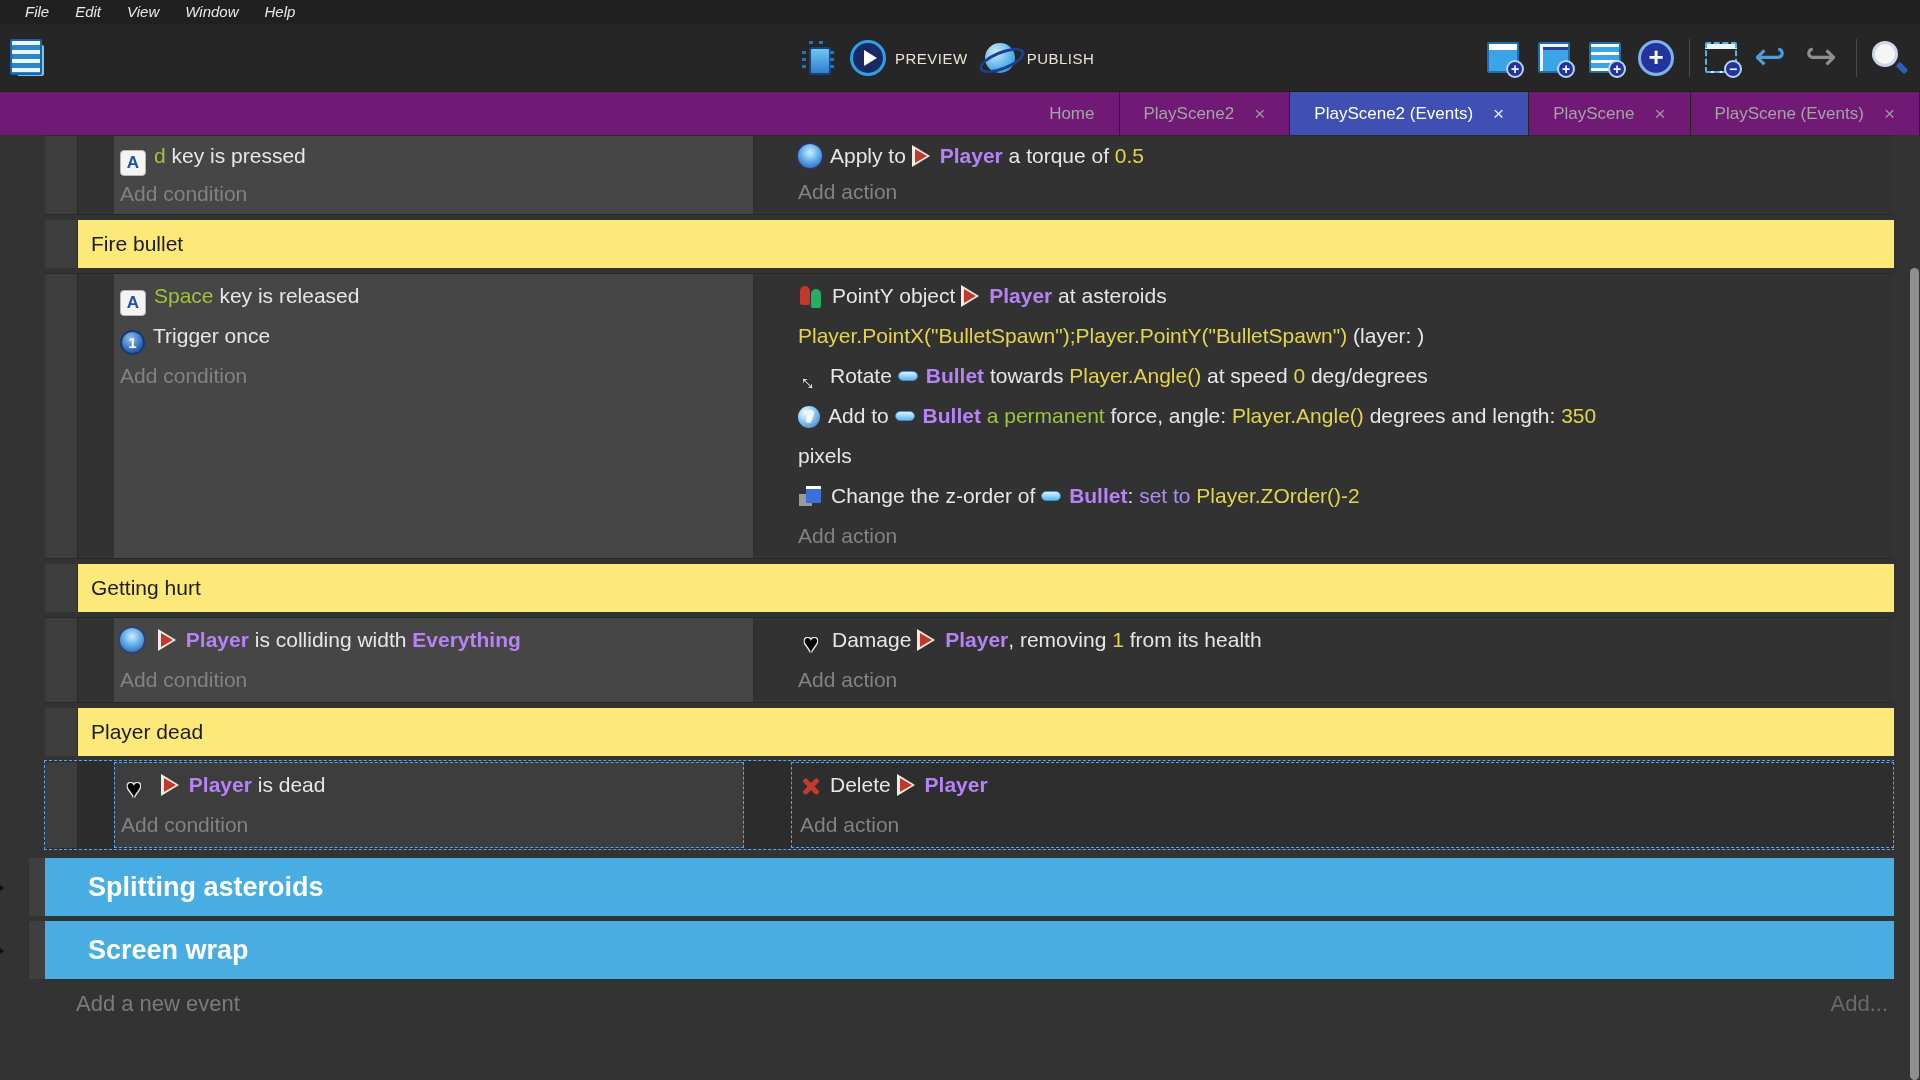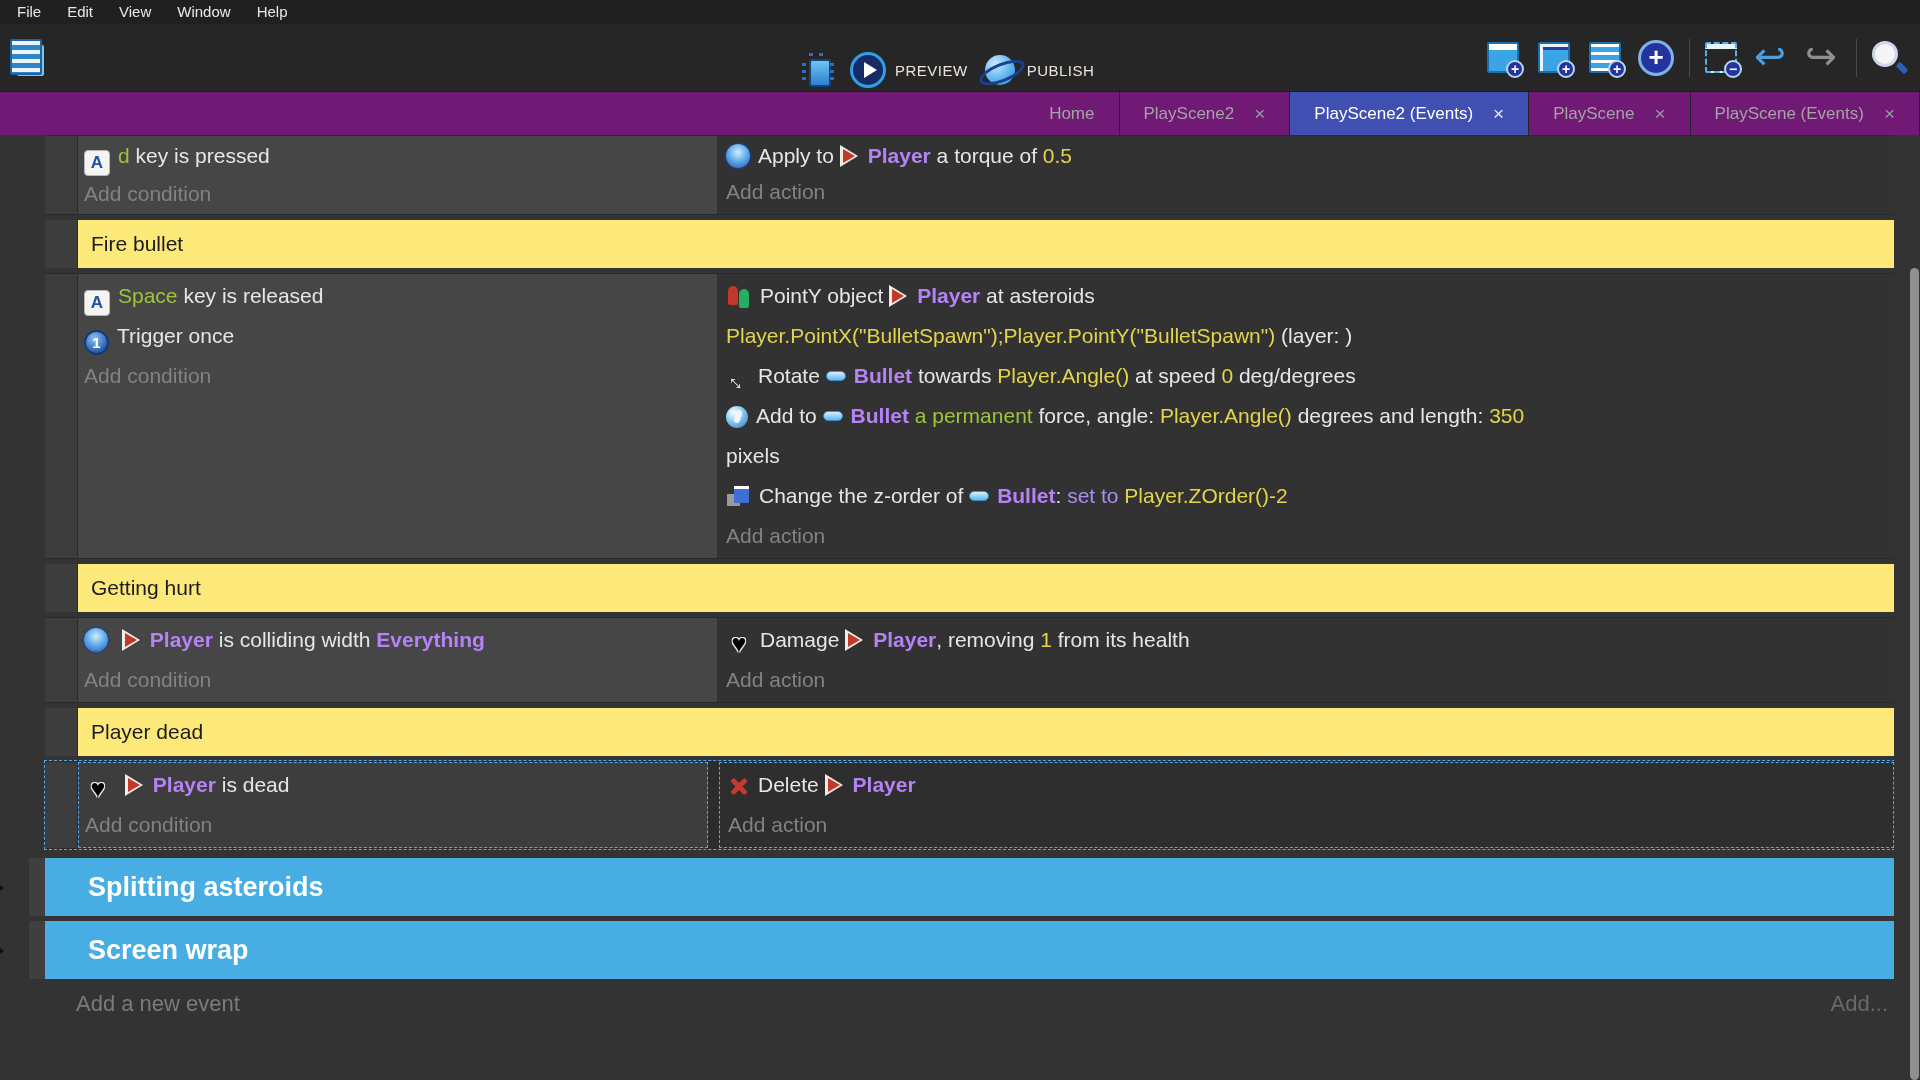--- a/index.html
+++ b/index.html
@@ -1,27 +1,27 @@
 <!DOCTYPE html>
 <html><head>
 <meta charset="utf-8">
 <style>
   * { margin:0; padding:0; box-sizing:border-box; }
   html,body { width:1920px; height:1080px; overflow:hidden; background:#333; 
               font-family:"Liberation Sans","DejaVu Sans",sans-serif; }
   .app { position:relative; width:1920px; height:1080px; background:#333334; }
 
   
-  .menubar { height:24px; background:#202020; display:flex; align-items:flex-end; padding-left:4px; }
+  .menubar { height:24px; background:#202020; display:flex; align-items:flex-end; padding-left:12px;font-style:italic; }
   .menu-item { color:#e9e9e9; font-size:15px; padding:0 13px; line-height:24px; cursor:default; }
 
   
   .toolbar { height:68px; background:#262626; display:flex; align-items:center; position:relative; border-bottom:1px solid #1d1d1d; }
   .tb-left { position:absolute; left:8px; top:14px; }
-  .tb-center { position:absolute; left:800px; top:12px; height:68px; display:flex; align-items:center; gap:14px; }
+  .tb-center { position:absolute; left:800px; top:0; height:68px; display:flex; align-items:center; gap:14px; }
   .tb-right { position:absolute; right:12px; top:0; height:68px; display:flex; align-items:center; gap:13px; }
   .tb-btn { background:none; border:none; color:#ece4d9; font-size:15px; display:flex; align-items:center; gap:9px; cursor:pointer; font-family:inherit; letter-spacing:.5px; }
 
   
   .ic-projman { position:relative; width:40px; height:40px; display:inline-block; cursor:pointer; }
   .ic-projman::before { content:""; position:absolute; left:9px; top:7px; width:27px; height:31px; background:#7cc4ea; border-radius:2px; }
   .ic-projman::after { content:""; position:absolute; left:2px; top:1px; width:28px; height:32px; border-radius:2px; border:2px solid #1c62a5;
        background:repeating-linear-gradient(180deg,#eaf4fb 0 4px,#2e86c8 4px 9px); }
   
   .ic-debug { position:relative; width:36px; height:38px; display:inline-block; cursor:pointer; }
@@ -64,21 +64,21 @@
   .tabbar { height:43px; background:#701a75; display:flex; align-items:stretch;justify-content:flex-end; }
   .tab { display:flex; align-items:center; padding:0 24px; color:#a4a4a4; font-size:17px; border-right:1px solid #242424; cursor:pointer; }
   .tab .tab-close { margin-left:20px; font-size:19px; color:#9a9a9a; cursor:pointer; }
   .tab.active { background:#3f4fb2; color:#fff; }
   .tab.active .tab-close { color:#e8e8ff; }
 
   
   .sheet { position:relative; height:944px; background:#333334; padding:0 26px 0 45px; overflow:hidden; }
   .row { display:flex; margin-bottom:5px; position:relative; }
   .strip { flex:none; width:33px; background:#3d3d3d; border-right:1px solid #2b2b2b; }
-  .row.event { background:#323232; border-top:1px solid #2a2a2a; border-bottom:1px solid #2a2a2a; }
+  .row.event { background:#323232; border-top:1px solid #2a2a2a; border-bottom:1px solid #2a2a2a;gap:36px; }
   .cond-col { flex:none; width:640px; background:#464646; border-right:1px solid #2d2d2d; padding:2px 4px 2px 6px; }
   .act-col { flex:1 1 auto; padding:2px 4px 2px 8px; }
   .item { font-size:21px; line-height:40px; color:#e6e6e6; cursor:pointer; white-space:normal; }
   .row.partial .item, .row.partial .placeholder { line-height:36px; }
   .placeholder { font-size:21px; line-height:40px; color:#828282; cursor:pointer; }
   .seg.txt { color:#e6e6e6; }
   .seg.green { color:#9ec43a; }
   .seg.obj { color:#b583f5; font-weight:bold; }
   .seg.expr { color:#e3d44c; }
   .seg.setto { color:#ab8df0; }

